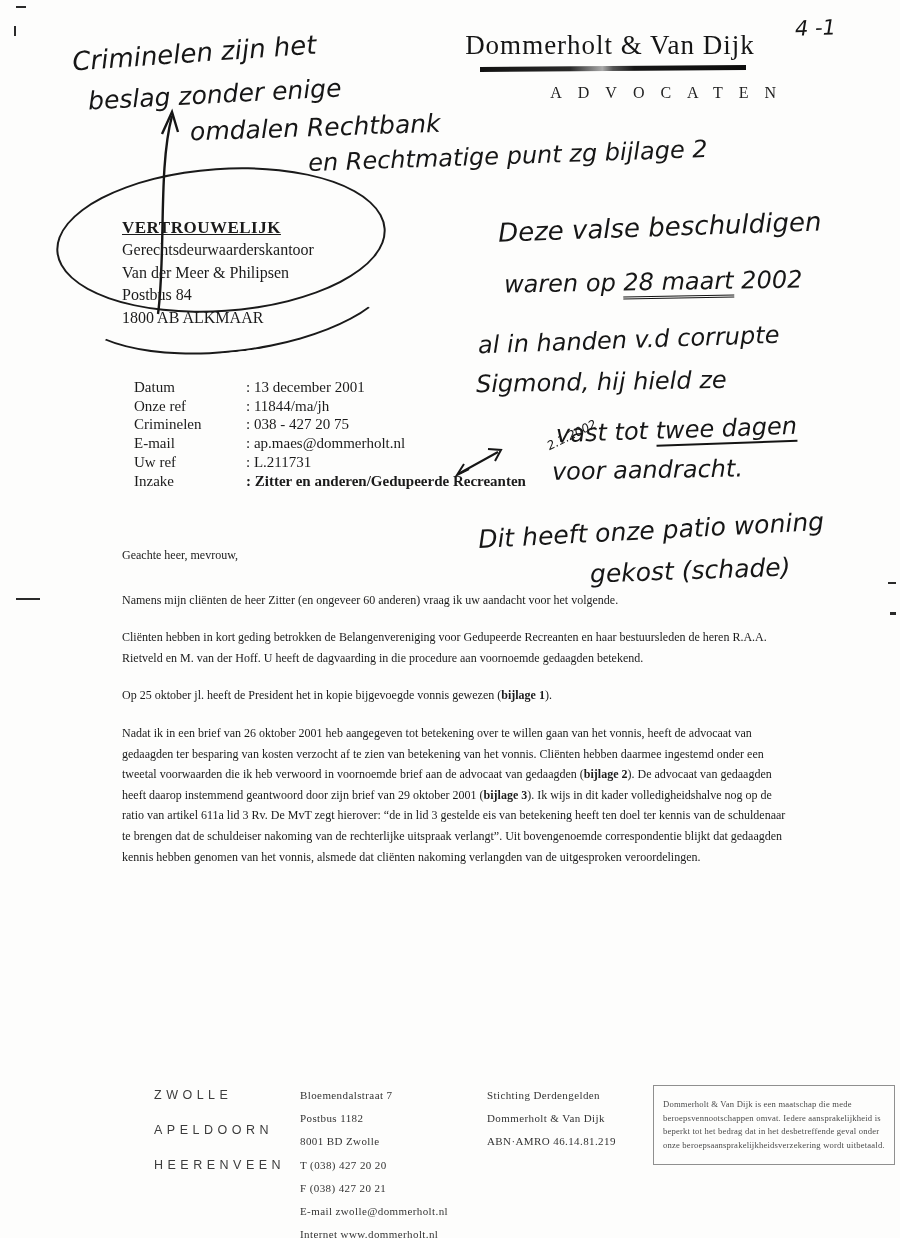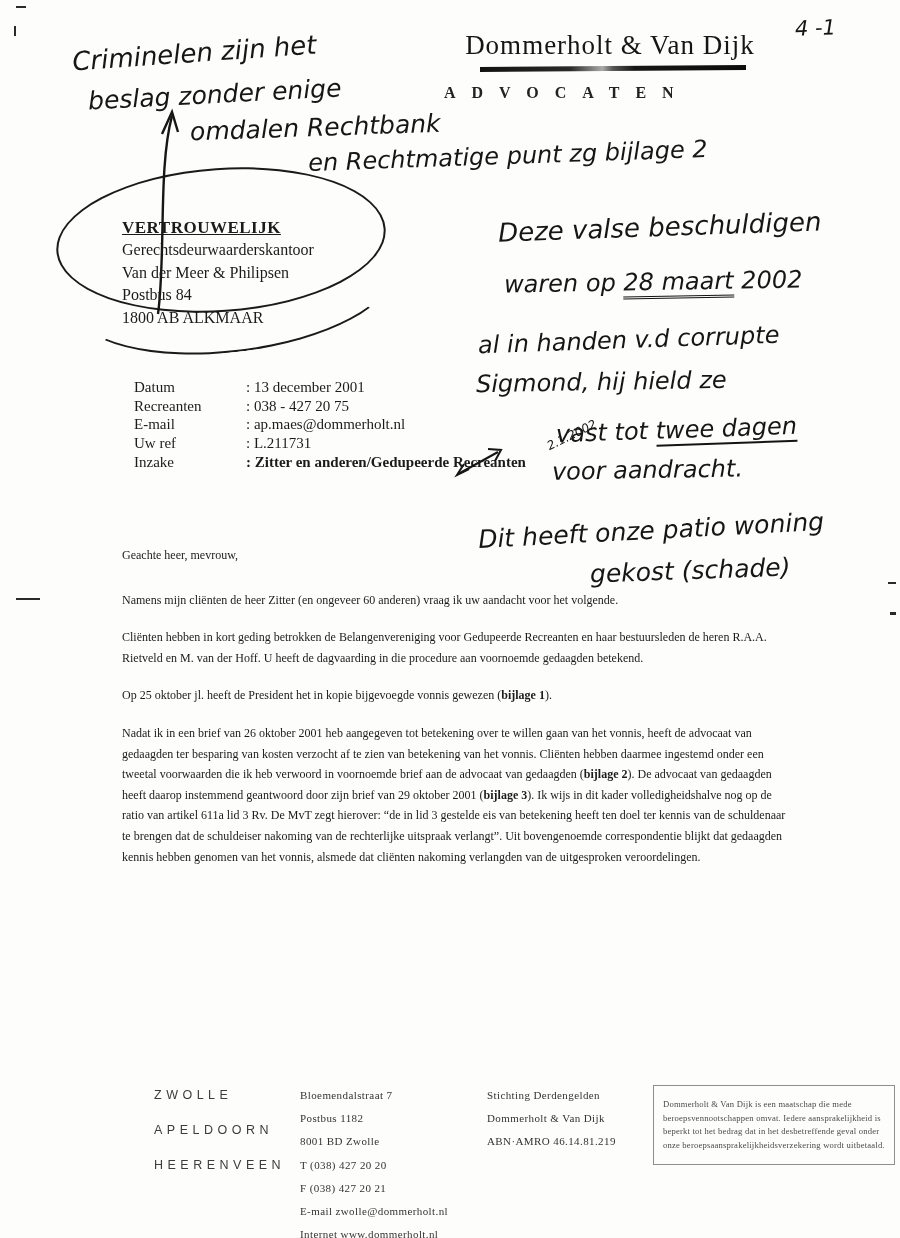--- a/index.html
+++ b/index.html
@@ -14,24 +14,23 @@
   .firm-name{
     left:428px;top:30px;width:364px;text-align:center;
     font-size:27px;letter-spacing:1px;color:#151515;
   }
   .firm-rule{
     left:480px;top:66px;width:266px;height:5px;
     background:linear-gradient(90deg,#111 0%,#2a2a2a 34%,#aaa 46%,#555 50%,#161616 58%,#0d0d0d 100%);
     transform:rotate(-0.4deg);
   }
   .firm-sub{
-    left:428px;top:84px;width:364px;text-align:left;
+    left:428px;top:84px;width:364px;text-align:right;
     font-size:16px;letter-spacing:16px;padding-left:16px;box-sizing:border-box;
     color:#222;
-    font-weight:bold;
   }
 
   
   .hw{
     font-family:"DejaVu Sans", cursive, sans-serif;
     font-style:italic;color:#161616;white-space:nowrap;
   }
   .hw .ul{border-bottom:2px solid #141414;}
   .hw .ul2{border-bottom:3px double #141414;}
 
@@ -100,21 +99,22 @@
   <div class="abs recipient">
     <div class="confidential">VERTROUWELIJK</div>
     <div>Gerechtsdeurwaarderskantoor</div>
     <div>Van der Meer &amp; Philipsen</div>
     <div>Postbus 84</div>
     <div>1800 AB  ALKMAAR</div>
   </div>
 
   <div class="abs meta">
     <div><span class="meta-label">Datum</span><span>: 13 december 2001</span></div>
-    <div><span class="meta-label">Recreanten</span><span>: 038 - 427 20 75</span></div>
+    <div><span class="meta-label">Onze ref</span><span>: 11844/ma/jh</span></div>
+    <div><span class="meta-label">Criminelen</span><span>: 038 - 427 20 75</span></div>
     <div><span class="meta-label">E-mail</span><span>: ap.maes@dommerholt.nl</span></div>
     <div><span class="meta-label">Uw ref</span><span>: L.211731</span></div>
     <div><span class="meta-label">Inzake</span><span class="bold">: Zitter en anderen/Gedupeerde Recreanten</span></div>
   </div>
 
   <div class="abs hw" style="left:498px;top:212px;font-size:26px;transform:rotate(-2deg);">Deze valse beschuldigen</div>
   <div class="abs hw" style="left:504px;top:268px;font-size:24px;transform:rotate(-1deg);"><span>waren op </span><span class="ul2">28 maart</span><span> 2002</span></div>
   <div class="abs hw" style="left:478px;top:326px;font-size:24px;transform:rotate(-2deg);">al in handen v.d corrupte</div>
   <div class="abs hw" style="left:476px;top:368px;font-size:24px;transform:rotate(-1deg);">Sigmond, hij hield ze</div>
   <div class="abs hw" style="left:556px;top:416px;font-size:24px;transform:rotate(-2deg);"><span>vast tot </span><span class="ul">twee dagen</span></div>

